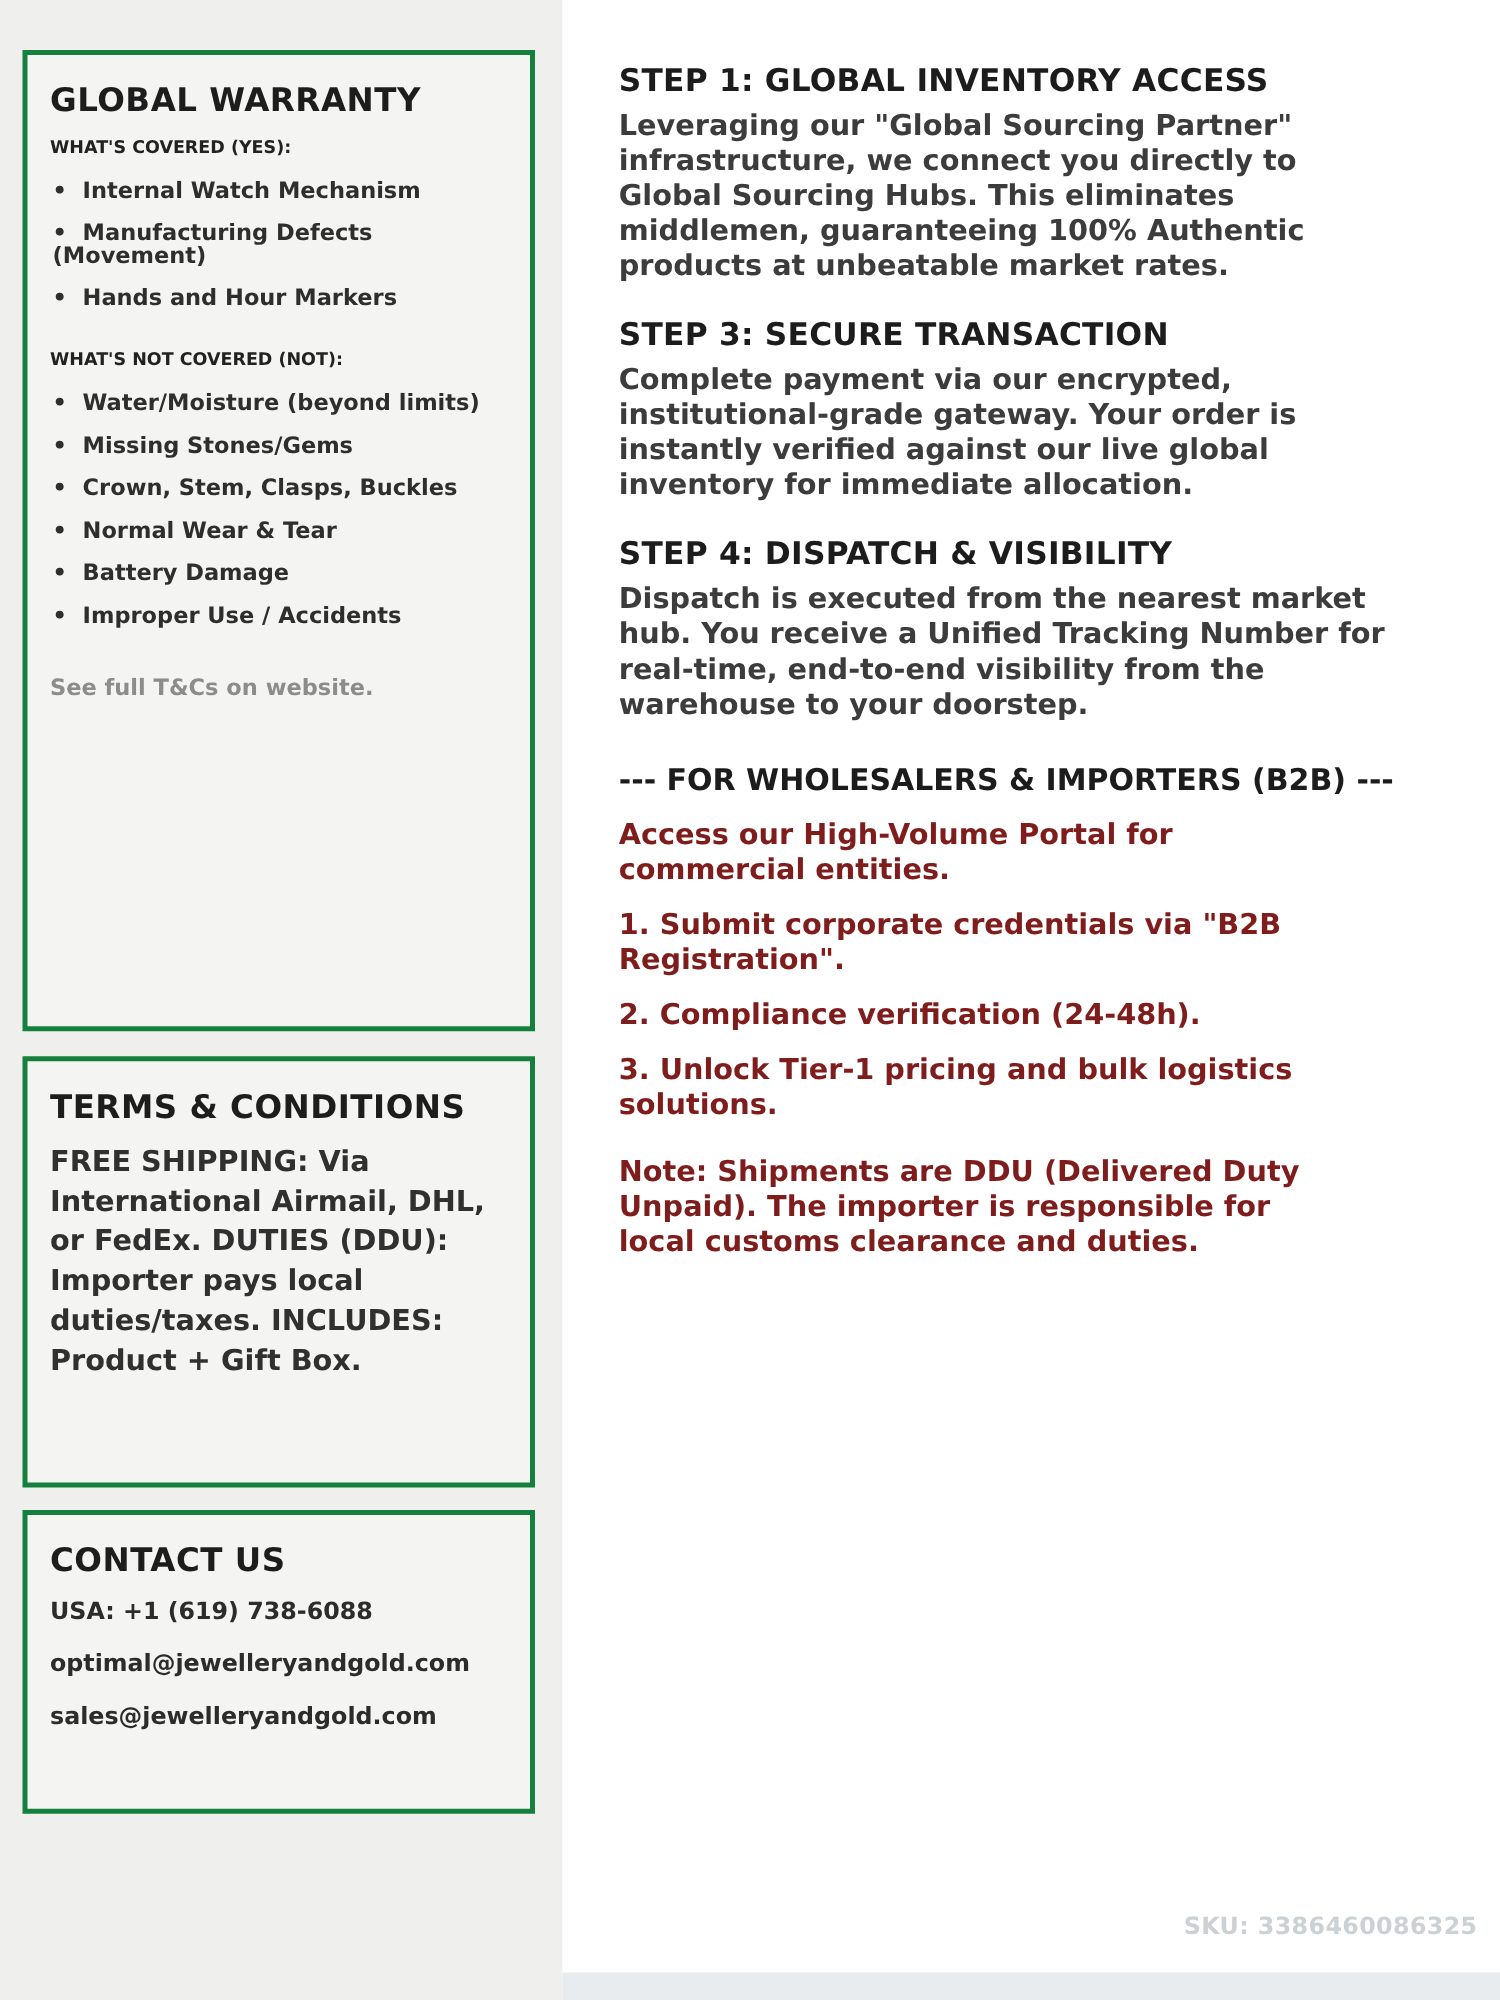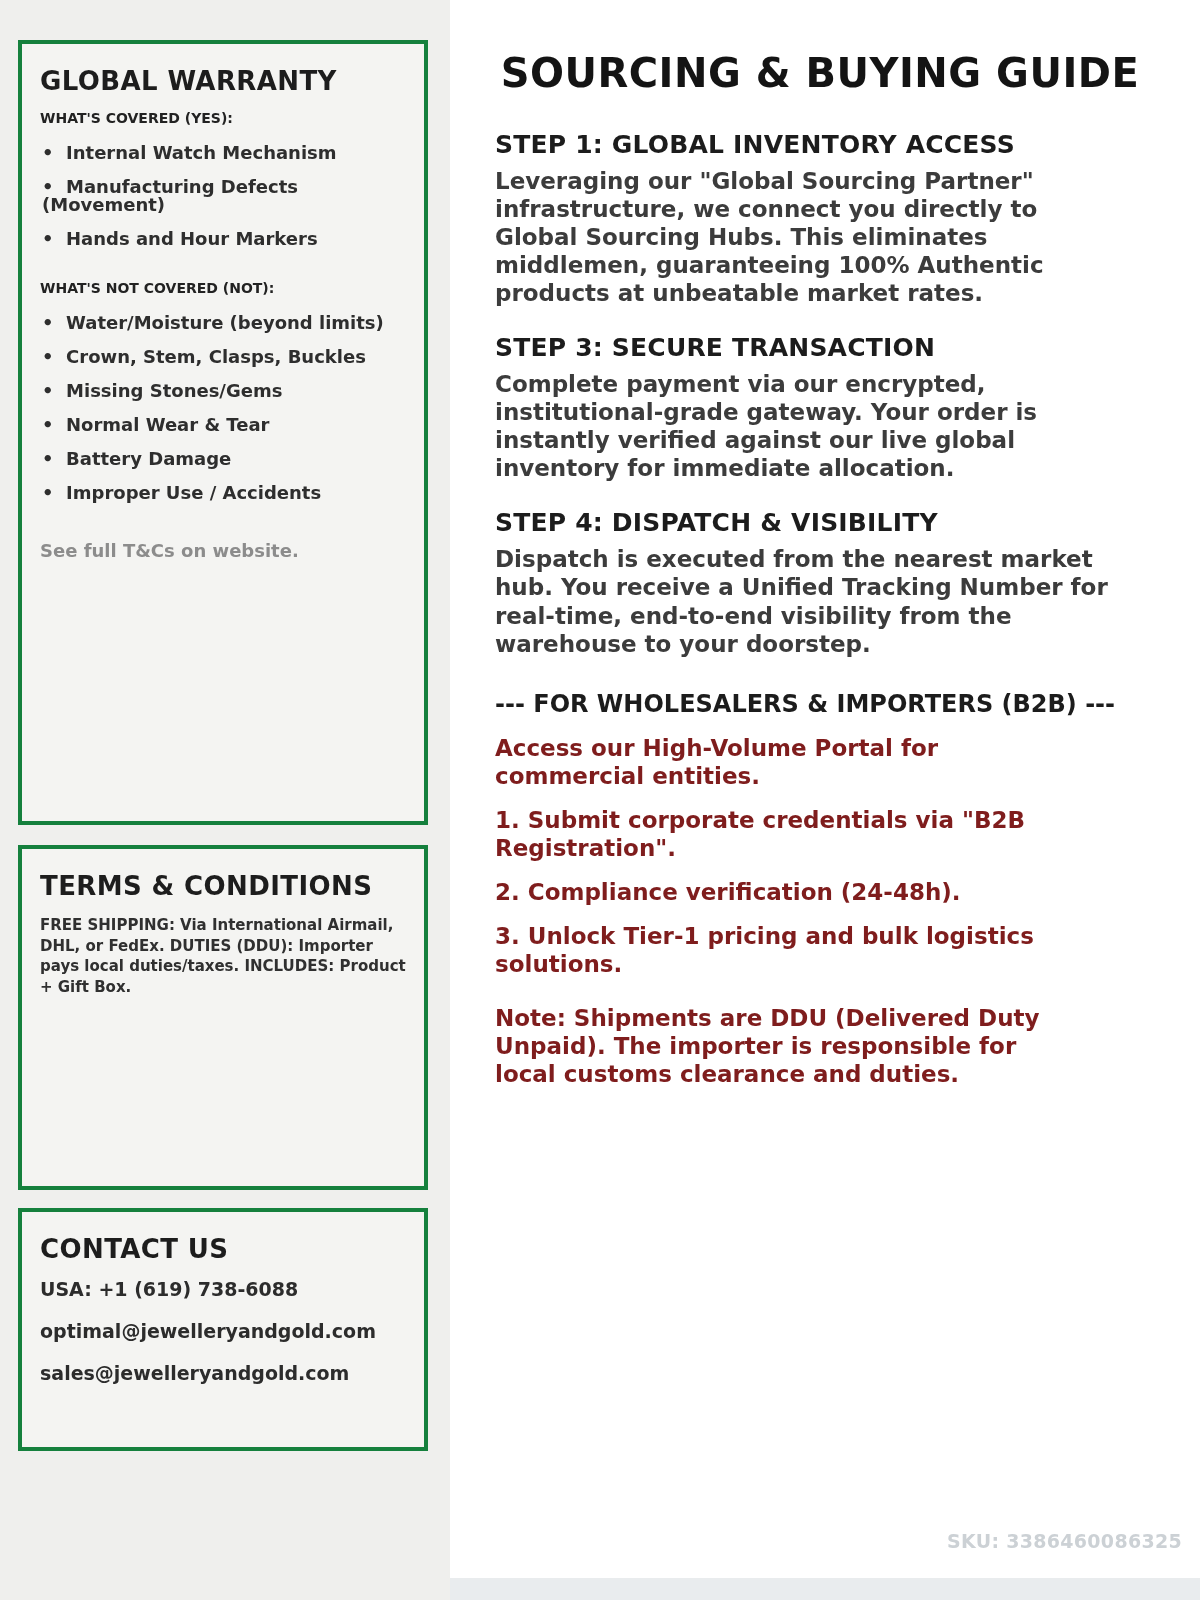--- a/index.html
+++ b/index.html
@@ -65,21 +65,21 @@
     content: "\2022\00a0\00a0";
     color: #2e2e2e;
   }
   .footnote {
     margin-top: 30px;
     font-size: 18px;
     font-weight: 700;
     color: #8c8c8c;
   }
   .panel-body {
-    font-size: 15px;
+    font-size: 23px;
     font-weight: 700;
     color: #303030;
     line-height: 1.38;
     margin-top: 10px;
   }
   .contact-line {
     font-size: 19px;
     font-weight: 700;
     color: #2c2c2c;
     margin: 0 0 20px 0;
@@ -166,22 +166,22 @@
       <div class="sub-heading">WHAT'S COVERED (YES):</div>
       <ul class="bullet-list">
         <li>Internal Watch Mechanism</li>
         <li>Manufacturing Defects (Movement)</li>
         <li>Hands and Hour Markers</li>
       </ul>
 
       <div class="sub-heading">WHAT'S NOT COVERED (NOT):</div>
       <ul class="bullet-list">
         <li>Water/Moisture (beyond limits)</li>
+        <li>Missing Stones/Gems</li>
         <li>Crown, Stem, Clasps, Buckles</li>
-        <li>Missing Stones/Gems</li>
         <li>Normal Wear &amp; Tear</li>
         <li>Battery Damage</li>
         <li>Improper Use / Accidents</li>
       </ul>
 
       <div class="footnote">See full T&amp;Cs on website.</div>
     </div>
 
     <div class="panel panel-terms">
       <h2>TERMS &amp; CONDITIONS</h2>
@@ -192,21 +192,20 @@
       <h2>CONTACT US</h2>
       <p class="contact-line">USA: +1 (619) 738-6088</p>
       <p class="contact-line">optimal@jewelleryandgold.com</p>
       <p class="contact-line">sales@jewelleryandgold.com</p>
     </div>
 
   </div>
 
   <div class="main">
 
-    <h1 class="guide-title">SOURCING &amp; BUYING GUIDE</h1>
 
     <div class="step">
       <h3 class="step-heading">STEP 1: GLOBAL INVENTORY ACCESS</h3>
       <p class="step-body">Leveraging our "Global Sourcing Partner" infrastructure, we connect you directly to Global Sourcing Hubs. This eliminates middlemen, guaranteeing 100% Authentic products at unbeatable market rates.</p>
     </div>
 
 
     <div class="step">
       <h3 class="step-heading">STEP 3: SECURE TRANSACTION</h3>
       <p class="step-body">Complete payment via our encrypted, institutional-grade gateway. Your order is instantly verified against our live global inventory for immediate allocation.</p>

